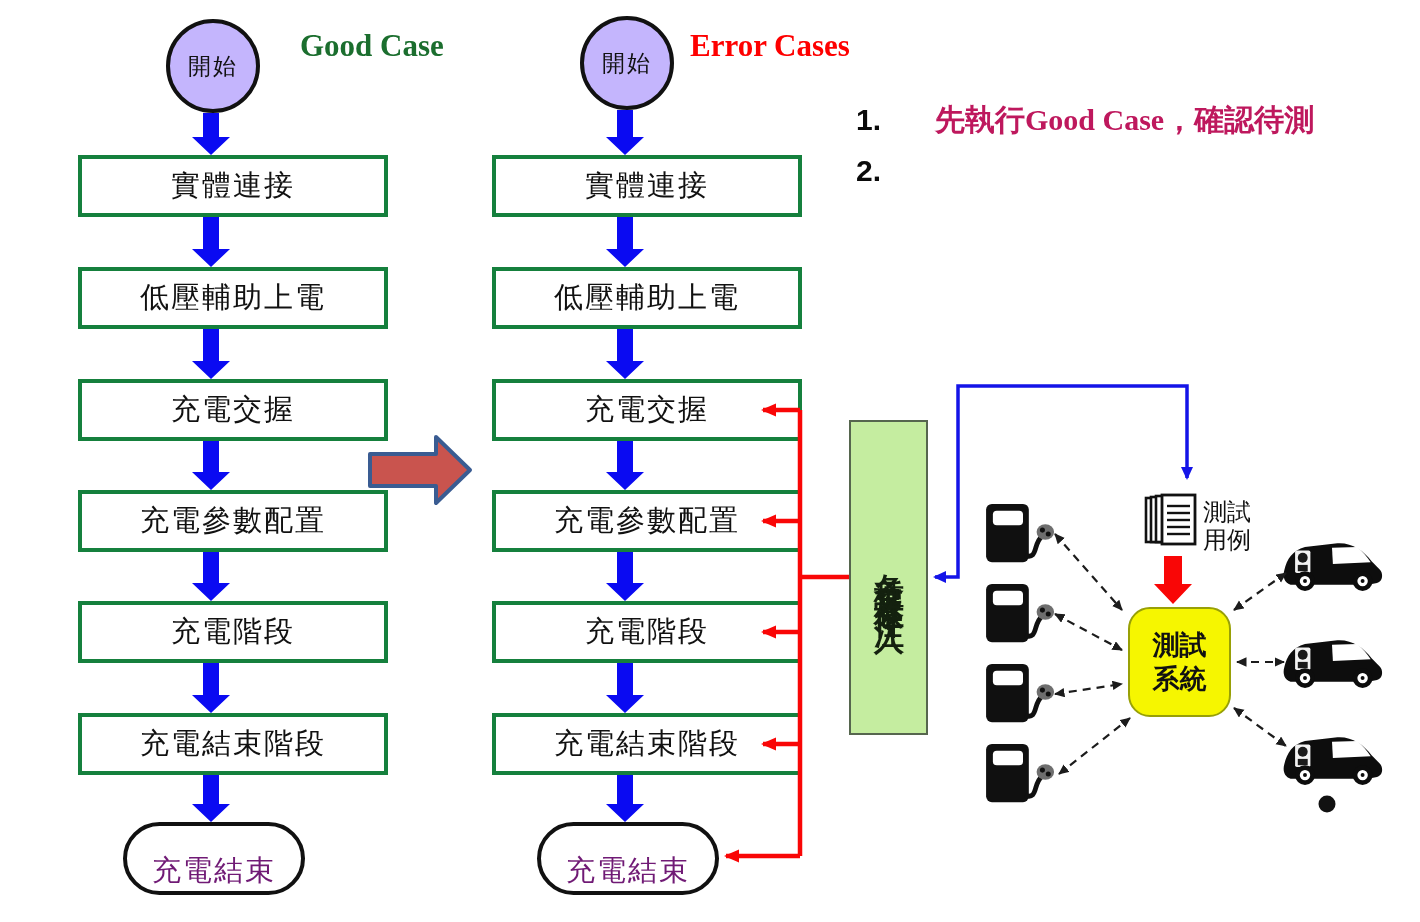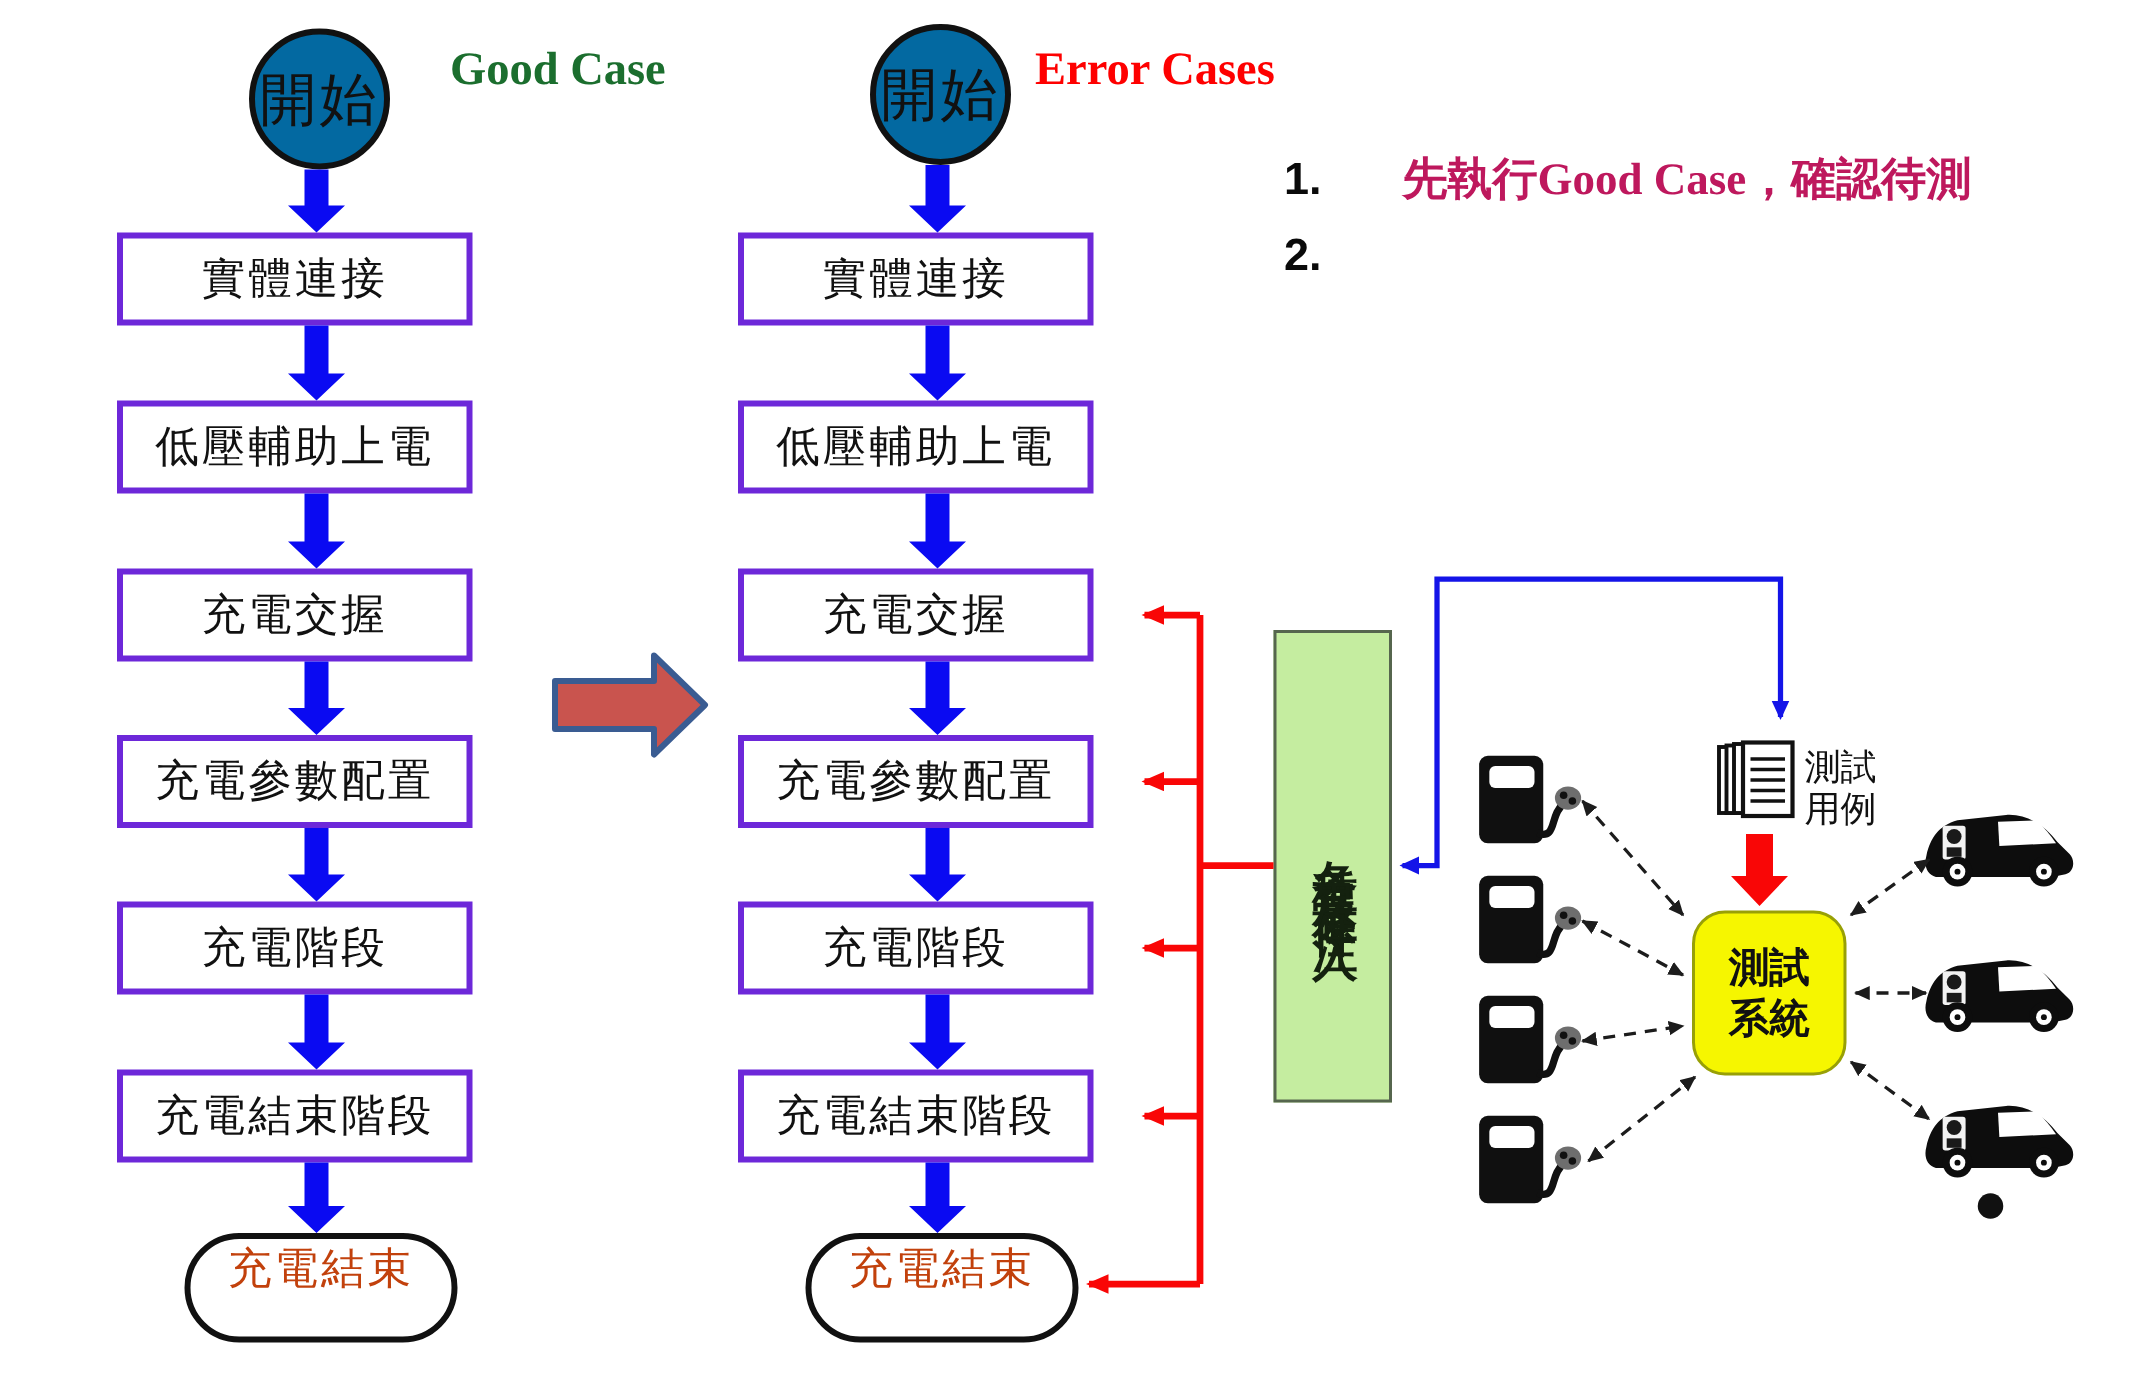--- a/index.html
+++ b/index.html
@@ -1,27 +1,27 @@
 <!DOCTYPE html>
 <html style="--flow-arrow-blue: #0a0af2; --error-line-red: #f90606; --feedback-blue: #1414e8; --good-case-green: #1b6e2e; --error-cases-red: #fe0000; --inject-fill: #c5eda0; --inject-border: #56664e; --system-fill: #f6f600; --system-border: #98a006; --big-arrow-fill: #c9544e; --big-arrow-border: #3a5c92; --icon-black: #111111;"><head>
 <meta charset="utf-8">
 <style>
   html,body{margin:0;padding:0;background:#fff;}
   #canvas{position:relative;width:1420px;height:922px;background:#ffffff;overflow:hidden;
           font-family:"Liberation Serif","DejaVu Serif",serif;}
   .abs{position:absolute;}
   
-  .fc-circle{width:94px;height:94px;border:4px solid #111;border-radius:50%;background:#0369a1;
-             display:flex;align-items:center;justify-content:center;font-size:38px;color:#111;
+  .fc-circle{width:94px;height:94px;border:4px solid #111;border-radius:50%;background:#c4b5fd;
+             display:flex;align-items:center;justify-content:center;font-size:23px;color:#111;
              letter-spacing:2px;box-sizing:border-box;z-index:2;font-family:Liberation Mono, monospace;}
-  .fc-box{width:237px;height:62px;border:4px solid #6d28d9;background:#fff;display:flex;
+  .fc-box{width:310px;height:62px;border:4px solid #15803d;background:#fff;display:flex;
           align-items:center;justify-content:center;font-size:29px;color:#111;letter-spacing:2px;
           box-sizing:border-box;z-index:2;}
   .fc-pill{width:182px;height:73px;border:4px solid #111;border-radius:37px;background:#fff;
-           display:flex;align-items:flex-start;justify-content:center;font-size:29px;color:#c2410c;
+           display:flex;align-items:flex-end;justify-content:center;font-size:29px;color:#701a75;
            letter-spacing:2px;box-sizing:border-box;z-index:2;}
   .fc-title{font-weight:bold;font-size:31px;white-space:nowrap;z-index:2;}
   .title-good{color:var(--good-case-green,#1b6e2e);margin-left:17px;}
   .title-error{color:var(--error-cases-red,#fe0000);}
   
   .note-item{display:flex;margin-bottom:11px;}
   .note-num{width:79px;font-family:"Liberation Sans","DejaVu Sans",sans-serif;font-weight:bold;
             font-size:30px;color:#0a0a0a;line-height:40px;}
   .note-lines{font-weight:bold;font-size:30px;color:#be185d;line-height:40px;white-space:nowrap;}
   

